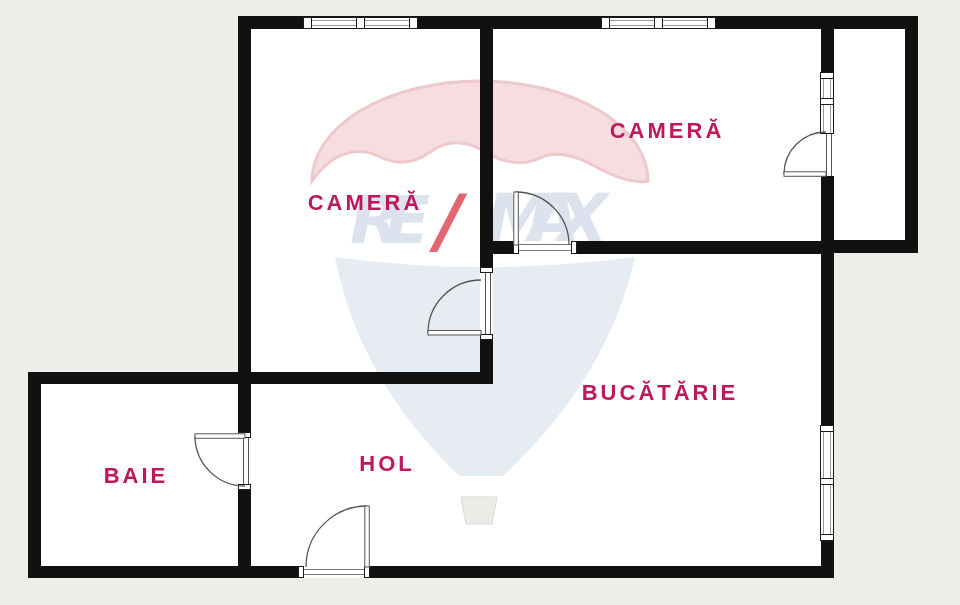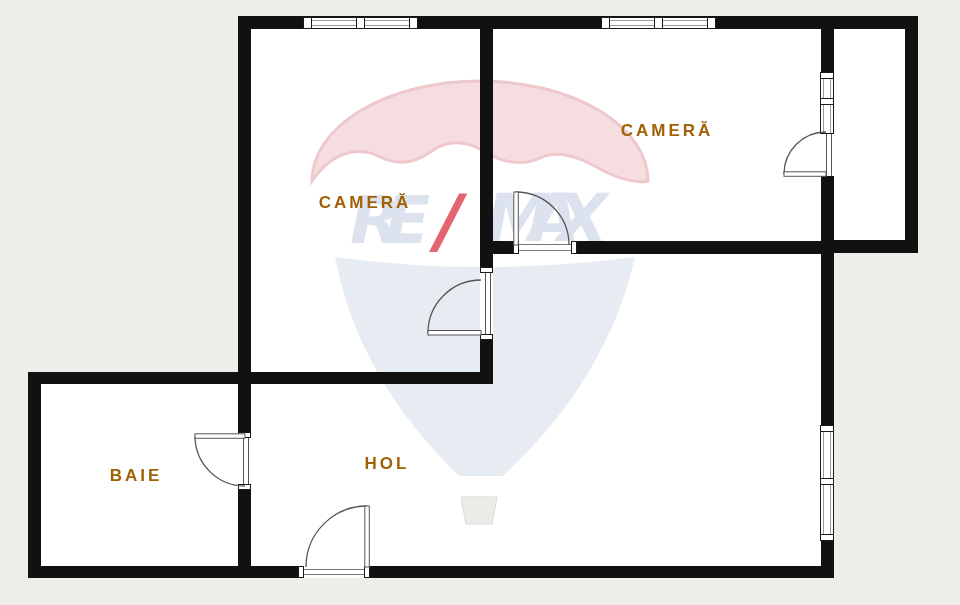--- a/index.html
+++ b/index.html
@@ -17,22 +17,22 @@
   .cap{position:absolute;background:#ffffff;border:1px solid #1a1a1a;box-sizing:border-box;z-index:5;}
   
   .thr{position:absolute;background:#ffffff;z-index:4;}
   .thr .lines-h{position:absolute;left:0;right:0;top:3px;bottom:3px;
       border-top:1px solid #777;border-bottom:1px solid #777;}
   
   .panel{position:absolute;background:#ffffff;z-index:4;}
   .panel .leafline-v{position:absolute;top:0;bottom:0;left:50%;width:4px;margin-left:-2px;
       border-left:1px solid #555;border-right:1px solid #555;}
   .arcs{position:absolute;left:0;top:0;z-index:6;}
-  .room-label{position:absolute;transform:translate(-50%,-50%);color:#a16207;
-      font-weight:bold;font-size:17px;letter-spacing:3px;white-space:nowrap;z-index:7;}
+  .room-label{position:absolute;transform:translate(-50%,-50%);color:#be185d;
+      font-weight:bold;font-size:22px;letter-spacing:3px;white-space:nowrap;z-index:7;}
 </style>
 </head>
 <body>
 
 <div id="plan">
 
   <div class="floor" style="left:238px;top:16px;width:596px;height:368px"></div>
   <div class="floor" style="left:28px;top:372px;width:806px;height:206px"></div>
   <div class="floor" style="left:480px;top:16px;width:354px;height:562px"></div>
   <div class="floor" style="left:821px;top:16px;width:97px;height:236px"></div>
@@ -136,16 +136,17 @@
       <rect x="428" y="330.5" width="53" height="4.5"></rect>
       <rect x="513.8" y="192" width="4.5" height="53"></rect>
       <rect x="784" y="171.8" width="42" height="4.5"></rect>
       <rect x="195" y="433.8" width="50" height="4.5"></rect>
       <rect x="364.8" y="506" width="4.5" height="61"></rect>
     </g>
   </svg>
 
   <div class="room-label" style="left:365px;top:203px">CAMERĂ</div>
   <div class="room-label" style="left:667px;top:131px">CAMERĂ</div>
+  <div class="room-label" style="left:660px;top:393px">BUCĂTĂRIE</div>
   <div class="room-label" style="left:136px;top:476px">BAIE</div>
   <div class="room-label" style="left:387px;top:464px">HOL</div>
 
 </div>
 
 </body></html>

